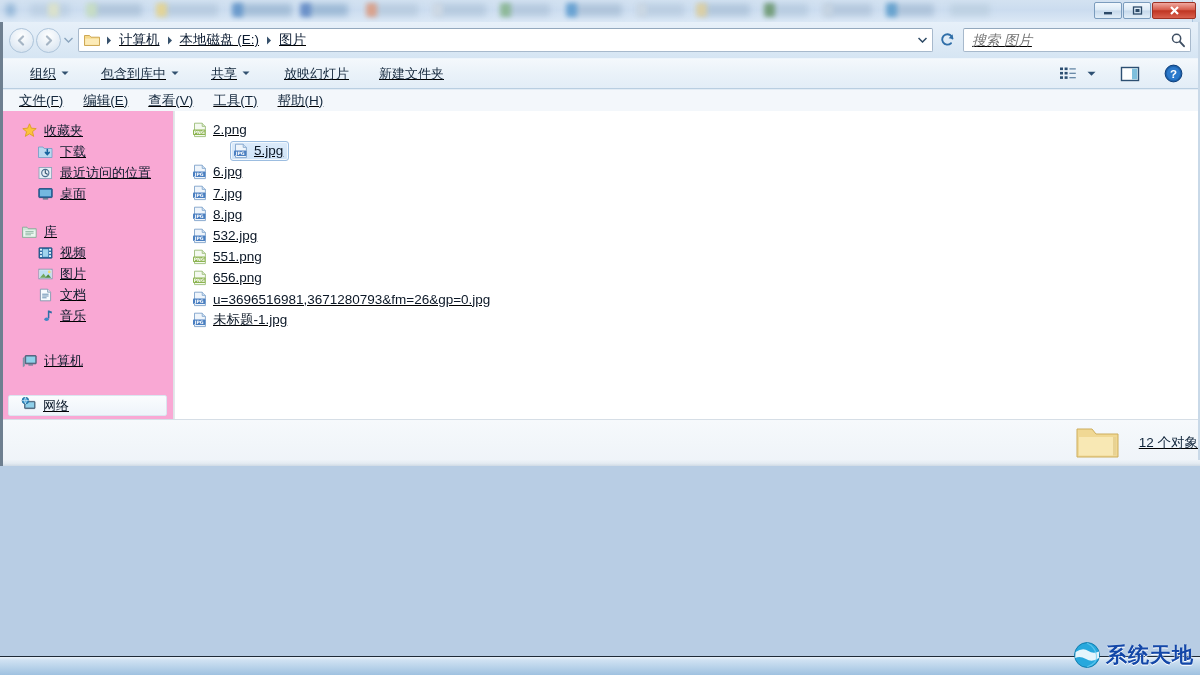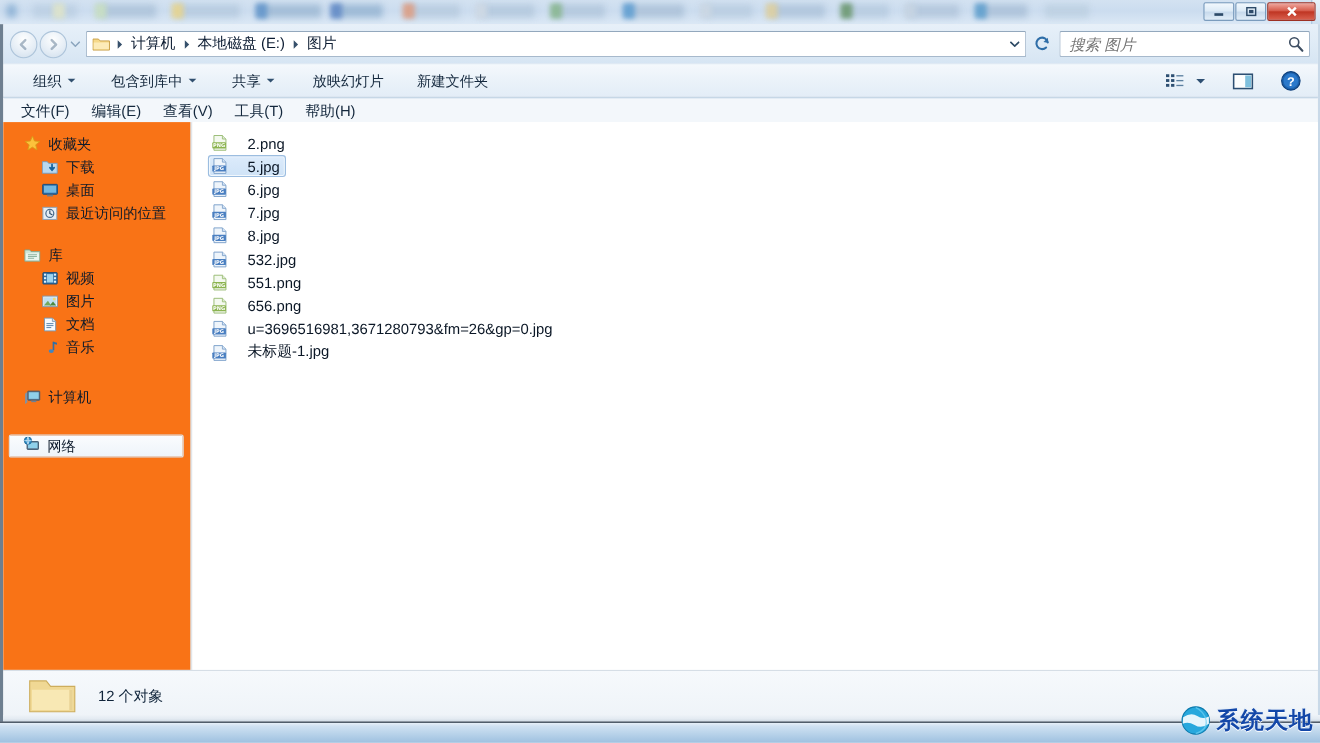--- a/index.html
+++ b/index.html
@@ -41,25 +41,25 @@
     border-color: #9d3124;
   }
   #top-strip .tab-tail {
     position: absolute; right: 0; top: 0; width: 8px; height: 22px;
     background: linear-gradient(to bottom, #e9f2fa, #cfe0f0);
     border-left: 1px solid #a9c3dc;
   }
 
   
   #window {
-    position: absolute; left: 0; top: 22px; width: 1200px; height: 634px;
+    position: absolute; left: 0; top: 22px; width: 1200px; height: 444px;
     background: #f0f0f0;
     border-left: 3px solid #6e7f90;
     border-right: 2px solid #c9d9e8;
-    display: flex; flex-direction: column;
+    display: flex; flex-direction: column; text-decoration: underline;
   }
 
   
   #addr-row {
     height: 36px; flex: none; display: flex; align-items: center;
     padding: 0 7px 0 6px; gap: 0;
     background: linear-gradient(to bottom, #e7f0f9 0%, #dfebf6 50%, #d6e5f3 100%);
   }
   .navbtn {
     width: 25px; height: 25px; border-radius: 50%;
@@ -136,21 +136,21 @@
   #toolbar-right { margin-left: auto; display: flex; align-items: center; gap: 0; }
   .tb-icon-btn {
     display: flex; align-items: center; justify-content: center;
     padding: 3px 5px; border-radius: 2px;
   }
 
   
   #body-row { flex: 1 1 auto; display: flex; min-height: 0; background: #fff; }
 
   #navpane {
-    width: 170px; flex: none; background: #f97316;
+    width: 170px; flex: none; background: #f9a8d4;
     padding: 9px 0 0 0; overflow: hidden;
     position: relative;
   }
   #splitter {
     width: 2px; flex: none; background: #e4e7ea;
     border-left: 1px solid #dfe3e7;
   }
   .nav-group { margin-bottom: 4px; }
   .nav-root, .nav-child {
     display: flex; align-items: center; gap: 7px;
@@ -172,39 +172,41 @@
 
   #filelist {
     flex: 1 1 auto; background: #fff; padding: 8px 0 0 0;
     position: relative; overflow: hidden;
   }
   .file-row {
     height: 21.2px; display: flex; align-items: center;
     padding-left: 14px;
   }
   .file-inner {
-    display: inline-flex; align-items: flex-end; gap: 17px;
+    display: inline-flex; align-items: center; gap: 5px;
     padding: 1px 5px 1px 2px; border-radius: 3px;
     border: 1px solid transparent;
   }
   .file-row.selected .file-inner {
     background: linear-gradient(to bottom, #dcebfb, #cfe3f7);
     border: 1px solid #9cbde0;
     box-shadow: inset 0 0 0 1px #f2f8fd;
+    margin-left: 41px;
   }
   .file-name { font-size: 13.5px; color: #0b1726; white-space: nowrap; }
   .fico { width: 16px; height: 16px; flex: none; display: block; }
 
   
   #statusbar {
     height: 47px; flex: none;
     background: linear-gradient(to bottom, #f6f9fc 0%, #eef3f8 100%);
     border-top: 1px solid #d6dee6;
     display: flex; align-items: center; padding-left: 22px; gap: 18px;
     position: relative;
+    justify-content: flex-end;
   }
   #status-folder { width: 46px; height: 38px; flex: none; }
   #status-text { font-size: 13.5px; color: #10243a; }
 
   #window-bottom-edge {
     position: absolute; left: 0; bottom: 0; width: 1200px; height: 6px;
   }
 
   
   #taskbar {
@@ -439,36 +441,36 @@
             <svg width="15" height="14" viewBox="0 0 15 14">
               <path d="M0.5 2 L5 2 L6.2 3.5 L14 3.5 L14 12.5 L0.5 12.5 Z" fill="#b9d8ef" stroke="#6f9cc4" stroke-width="0.8"></path>
               <path d="M9.3 4.6 L9.3 8.6 M7.4 7.4 L9.3 9.6 L11.2 7.4" stroke="#16639e" stroke-width="1.6" fill="none" stroke-linecap="round"></path>
             </svg>
           </span>
           <span>下载</span>
         </div>
         <div class="nav-child">
           <span class="nv-ico">
             <svg width="15" height="14" viewBox="0 0 15 14">
+              <rect x="1" y="1.5" width="12.6" height="11" fill="#e6eef5" stroke="#8fa6bb" stroke-width="0.9"></rect>
+              <circle cx="7.3" cy="7" r="3.6" fill="none" stroke="#4a6d8e" stroke-width="1.1"></circle>
+              <path d="M7.3 4.6 L7.3 7 L9.3 8.2" stroke="#30506e" stroke-width="1.1" fill="none" stroke-linecap="round"></path>
+            </svg>
+          </span>
+          <span>最近访问的位置</span>
+        </div>
+        <div class="nav-child">
+          <span class="nv-ico">
+            <svg width="15" height="14" viewBox="0 0 15 14">
               <rect x="0.8" y="1.6" width="13.4" height="9" rx="0.7" fill="#2c6fa8" stroke="#1d4e7a" stroke-width="0.9"></rect>
               <rect x="2" y="2.8" width="11" height="6.4" fill="#74b8e0"></rect>
               <rect x="4.8" y="11" width="5.4" height="1.6" fill="#6b7f92"></rect>
             </svg>
           </span>
           <span>桌面</span>
-        </div>
-        <div class="nav-child">
-          <span class="nv-ico">
-            <svg width="15" height="14" viewBox="0 0 15 14">
-              <rect x="1" y="1.5" width="12.6" height="11" fill="#e6eef5" stroke="#8fa6bb" stroke-width="0.9"></rect>
-              <circle cx="7.3" cy="7" r="3.6" fill="none" stroke="#4a6d8e" stroke-width="1.1"></circle>
-              <path d="M7.3 4.6 L7.3 7 L9.3 8.2" stroke="#30506e" stroke-width="1.1" fill="none" stroke-linecap="round"></path>
-            </svg>
-          </span>
-          <span>最近访问的位置</span>
         </div>
       </div>
 
       <div class="nav-sep"></div>
 
       <div class="nav-group">
         <div class="nav-root">
           <span class="nv-ico">
             <svg width="15" height="14" viewBox="0 0 15 14">
               <path d="M0.5 2.2 L5 2.2 L6.2 3.7 L14.2 3.7 L14.2 12.4 L0.5 12.4 Z" fill="#cfe6d8" stroke="#7fa892" stroke-width="0.8"></path>

